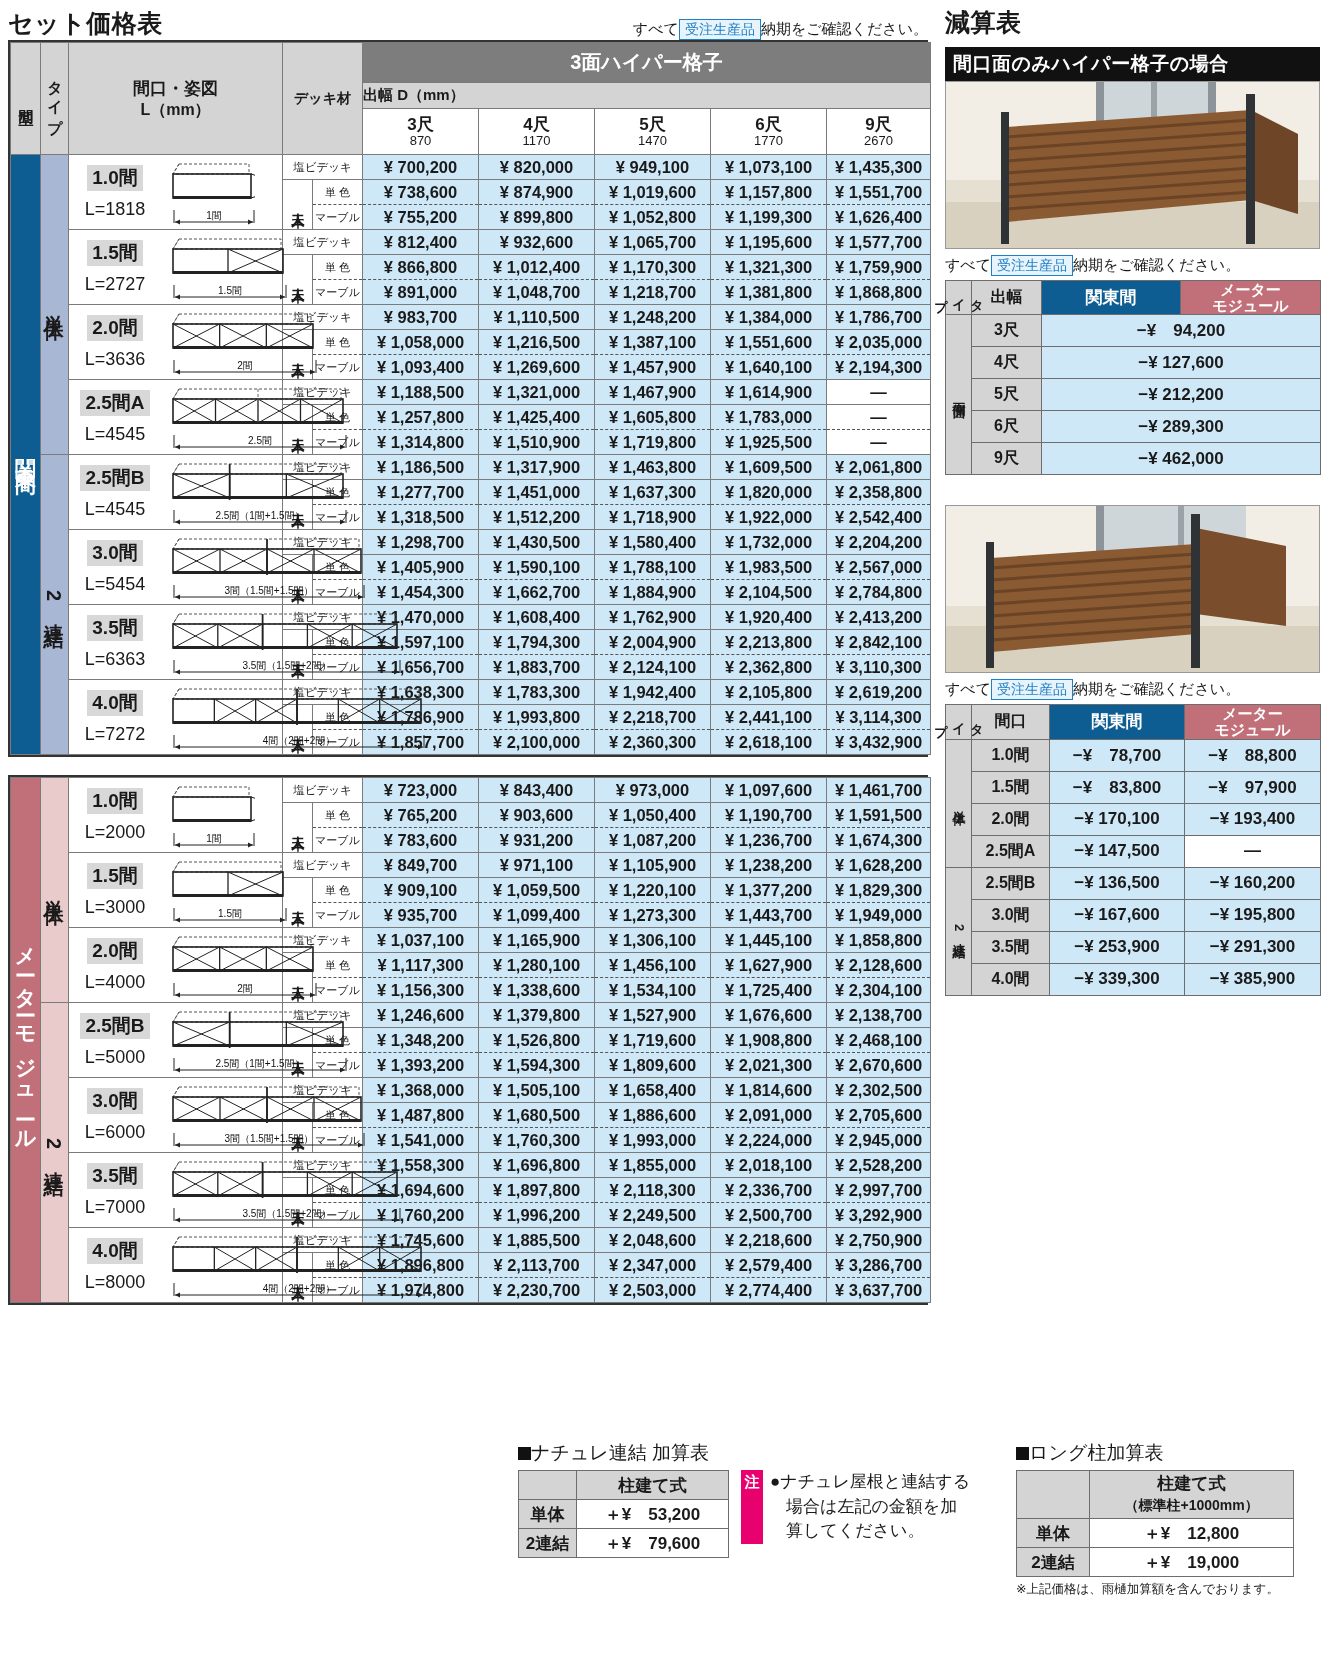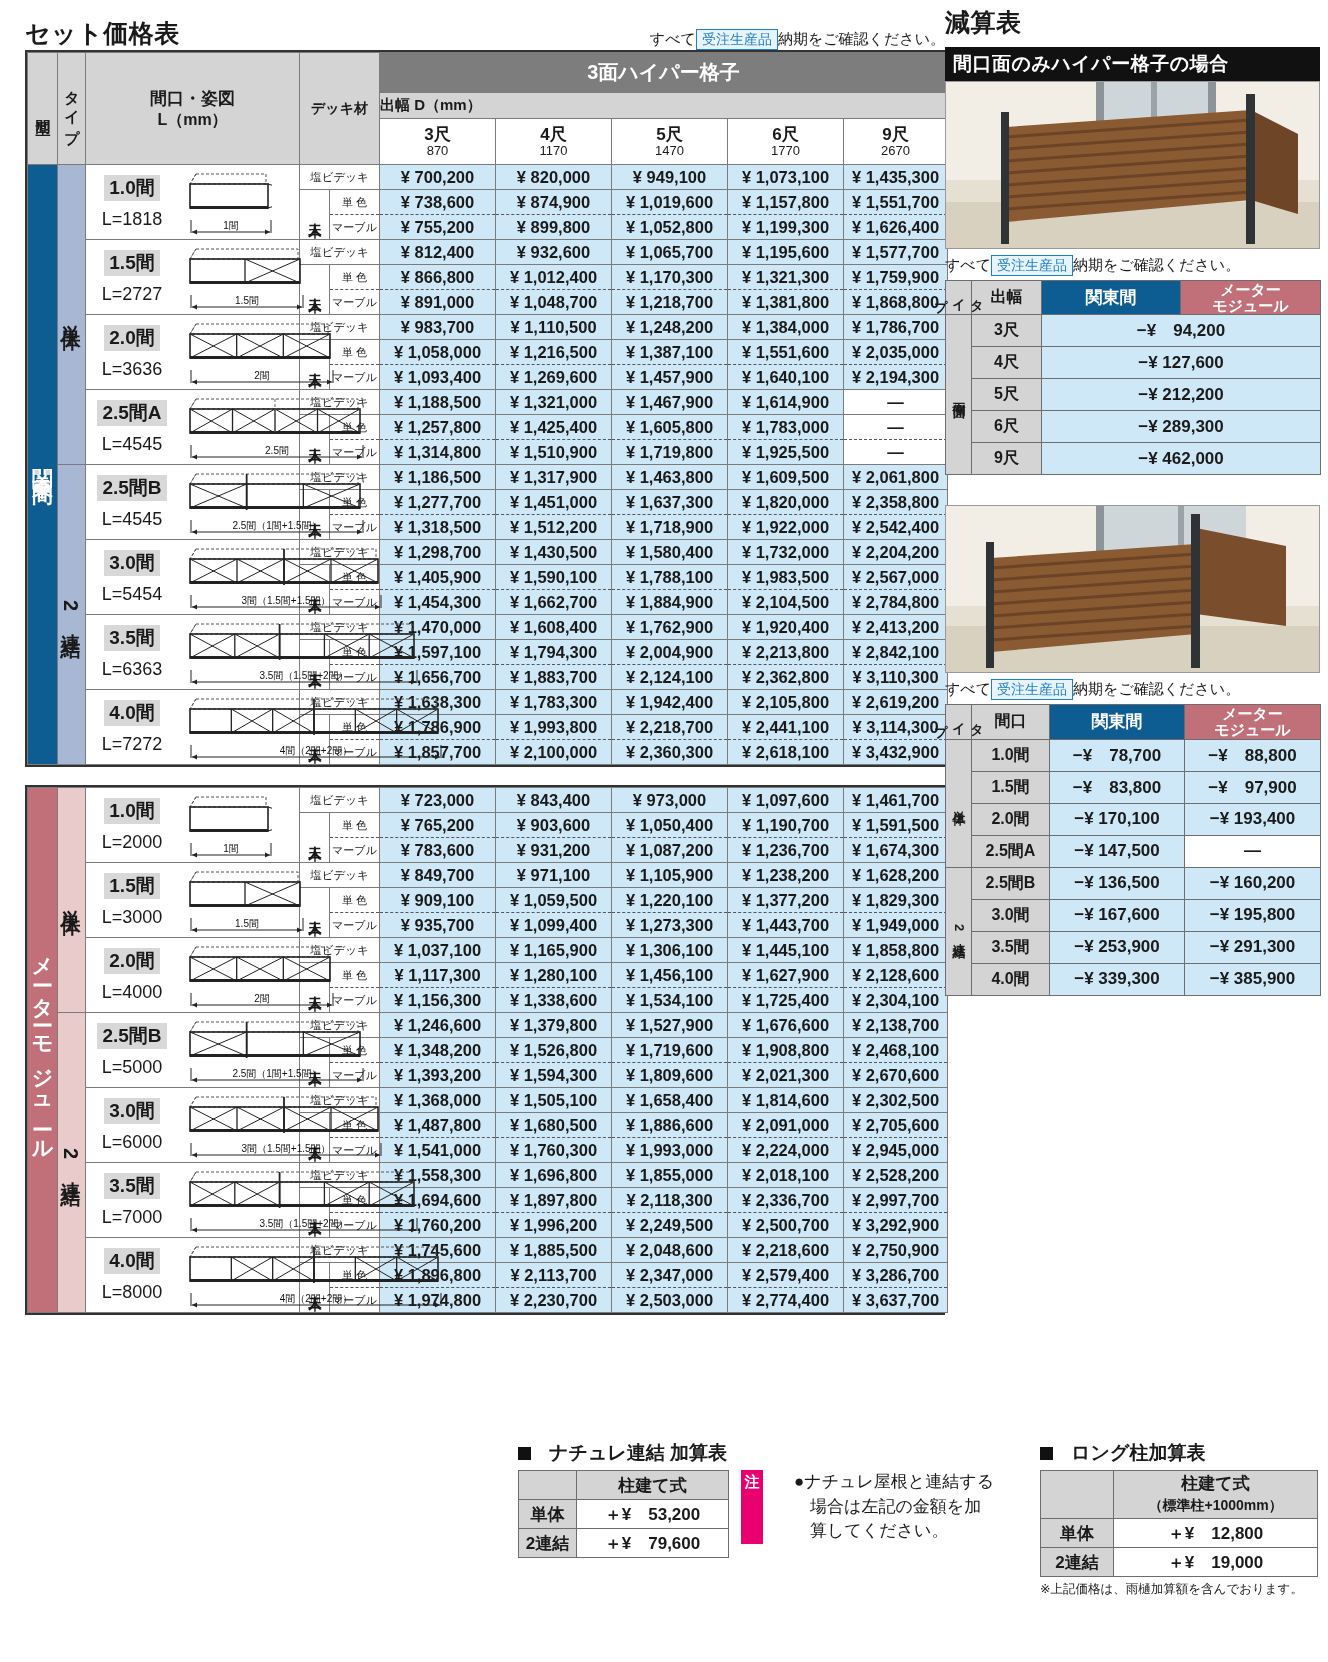--- a/index.html
+++ b/index.html
@@ -16,21 +16,21 @@
 
   
   .h1 { font-size:25px; font-weight:bold; letter-spacing:.5px; }
   .note-line { font-size:15px; white-space:nowrap; display:flex; align-items:center; gap:0; }
   .badge-order {
     color:#1f7fc4; border:1px solid #1f7fc4; background:#e8f4fc;
     font-size:14px; padding:1px 5px; line-height:1.2; white-space:nowrap;
   }
 
   
-  .left-col { position:absolute; left:8px; top:16px; width:920px;margin-left:17px; }
+  .left-col { position:absolute; left:8px; top:6px; width:920px; }
   .right-col { position:absolute; left:945px; top:6px; width:375px; }
 
   .title-row { display:flex; align-items:flex-end; justify-content:space-between; height:34px; }
 
   
   table.price { border-collapse:collapse; table-layout:fixed; width:920px; }
   table.price td, table.price th { border:1px solid #7b7b7b; padding:0; }
 
   .ohdr { background:#7d7d7d; color:#fff; font-size:20px; font-weight:bold; text-align:center; height:40px; }
   .dhdr { background:#d4d4d4; font-size:15px; font-weight:bold; text-align:left; padding-left:10px; height:26px; }
@@ -78,29 +78,29 @@
   .ded-type { background:#d4d4d4; writing-mode:vertical-rl; font-size:13px; font-weight:bold; width:26px; letter-spacing:2px;}
   .ded-h-gray { background:#d4d4d4; font-size:16px; font-weight:bold; }
   .ded-h-blue { background:#0d5d92; color:#fff; font-size:17px; font-weight:bold; }
   .ded-h-red  { background:#c1707a; color:#fff; font-size:15px; font-weight:bold; line-height:1.05; }
   .ded-lbl { background:#d4d4d4; font-size:16px; font-weight:bold; }
   .ded-val { background:#cfe8f7; font-size:17px; font-weight:bold; }
   .ded-val.none { background:#fff; }
 
   
   .bottom { position:absolute; left:8px; top:1440px; width:1312px; }
-  .sub-h { font-size:19px; font-weight:bold; display:flex; align-items:center; gap:18px; }
+  .sub-h { font-size:19px; font-weight:normal; display:flex; align-items:center; gap:0; }
   .sq { width:13px; height:13px; background:#111; display:inline-block; }
   table.add { border-collapse:collapse; table-layout:fixed; }
   table.add td { border:1px solid #6d6d6d; height:29px; text-align:center; font-size:17px; font-weight:bold; }
   .add-gray { background:#d4d4d4; font-size:15px; }
   .add-white { background:#fff; }
   .chu { background:#e8006f; color:#fff; font-size:15px; font-weight:bold;
          width:22px; text-align:center; padding:3px 0; line-height:1.2; }
-  .note-txt { font-size:17px; line-height:1.45;margin-left:24px; }
+  .note-txt { font-size:17px; line-height:1.45; }
   .foot-note { font-size:12.5px; margin-top:4px; }
 
   svg { display:block; }
 </style>
 </head>
 <body>
 
 <div class="page">
 
   <div class="left-col">

